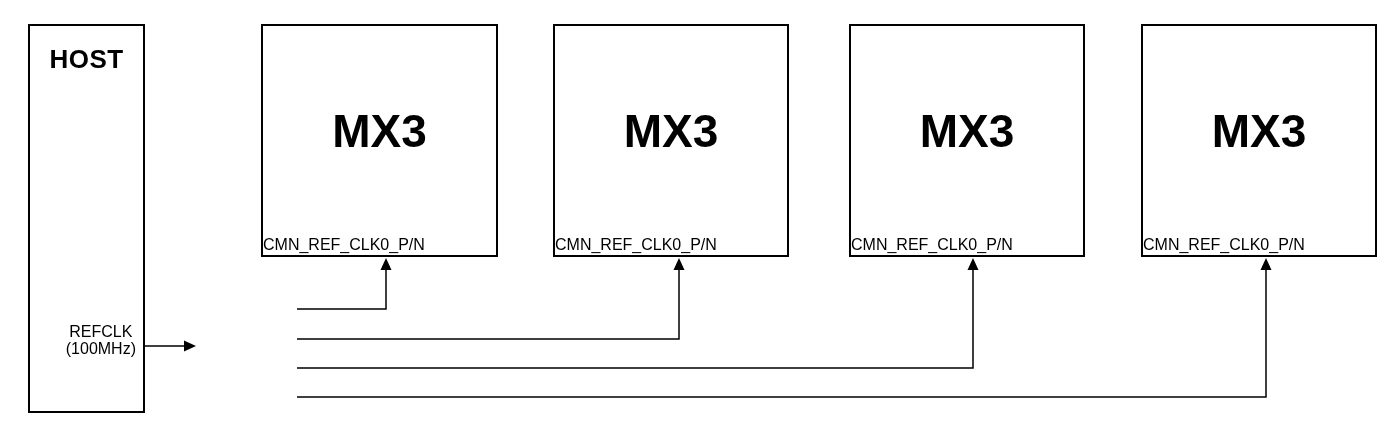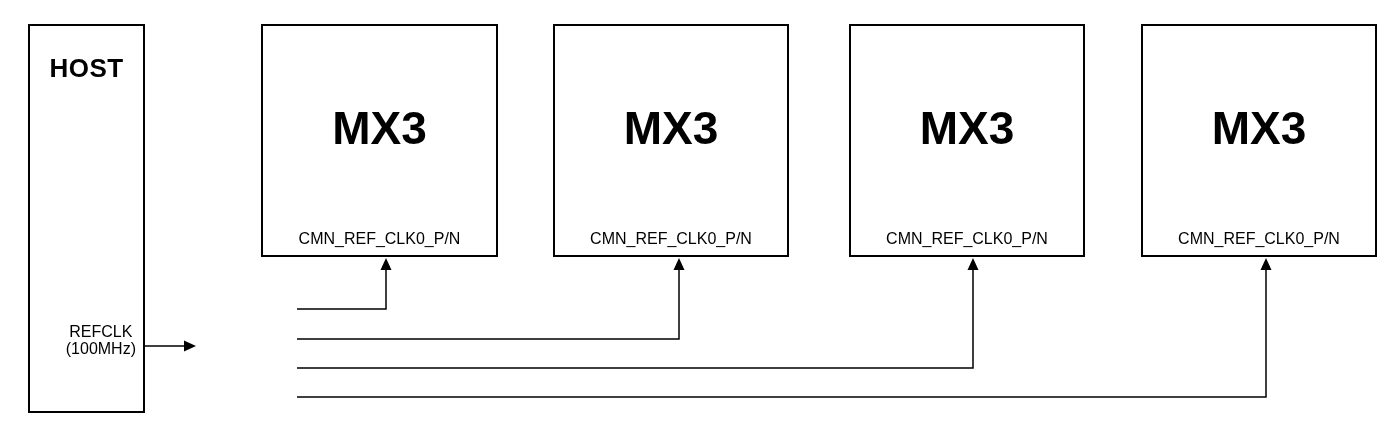--- a/index.html
+++ b/index.html
@@ -39,21 +39,21 @@
     background: #ffffff;
   }
   
   .host {
     left: 28px;
     top: 24px;
     width: 117px;
     height: 389px;
   }
   .host-title {
-    margin-top: 27px;
+    margin-top: 18px;
     text-align: center;
     font-size: 26px;
     font-weight: bold;
     letter-spacing: 0.5px;
   }
   .host-port {
     position: absolute;
     right: 7px;
     top: 297px;
     text-align: center;
@@ -87,24 +87,23 @@
   .mx3-4 { left: 1141px; width: 236px; }
   .mx3-title {
     flex: 1;
     display: flex;
     align-items: center;
     justify-content: center;
     font-size: 46px;
     font-weight: bold;
   }
   .mx3-port {
-    text-align: center;
     font-size: 16px;
     line-height: 18px;
-    padding-bottom: 7px;
+    padding-bottom: 1px;
     white-space: nowrap;
   }
 </style>
 </head>
 <body>
 
 <div class="canvas">
 
   <svg class="wires" viewBox="0 0 1398 433" xmlns="http://www.w3.org/2000/svg">
 

